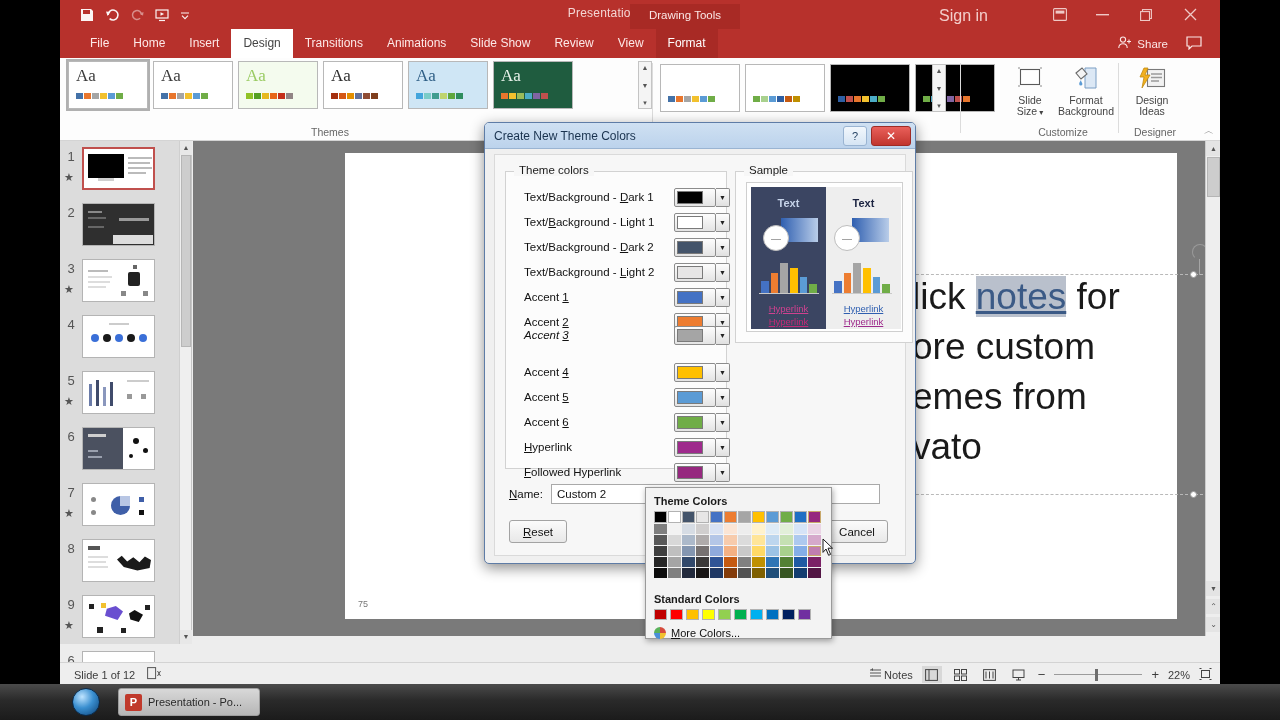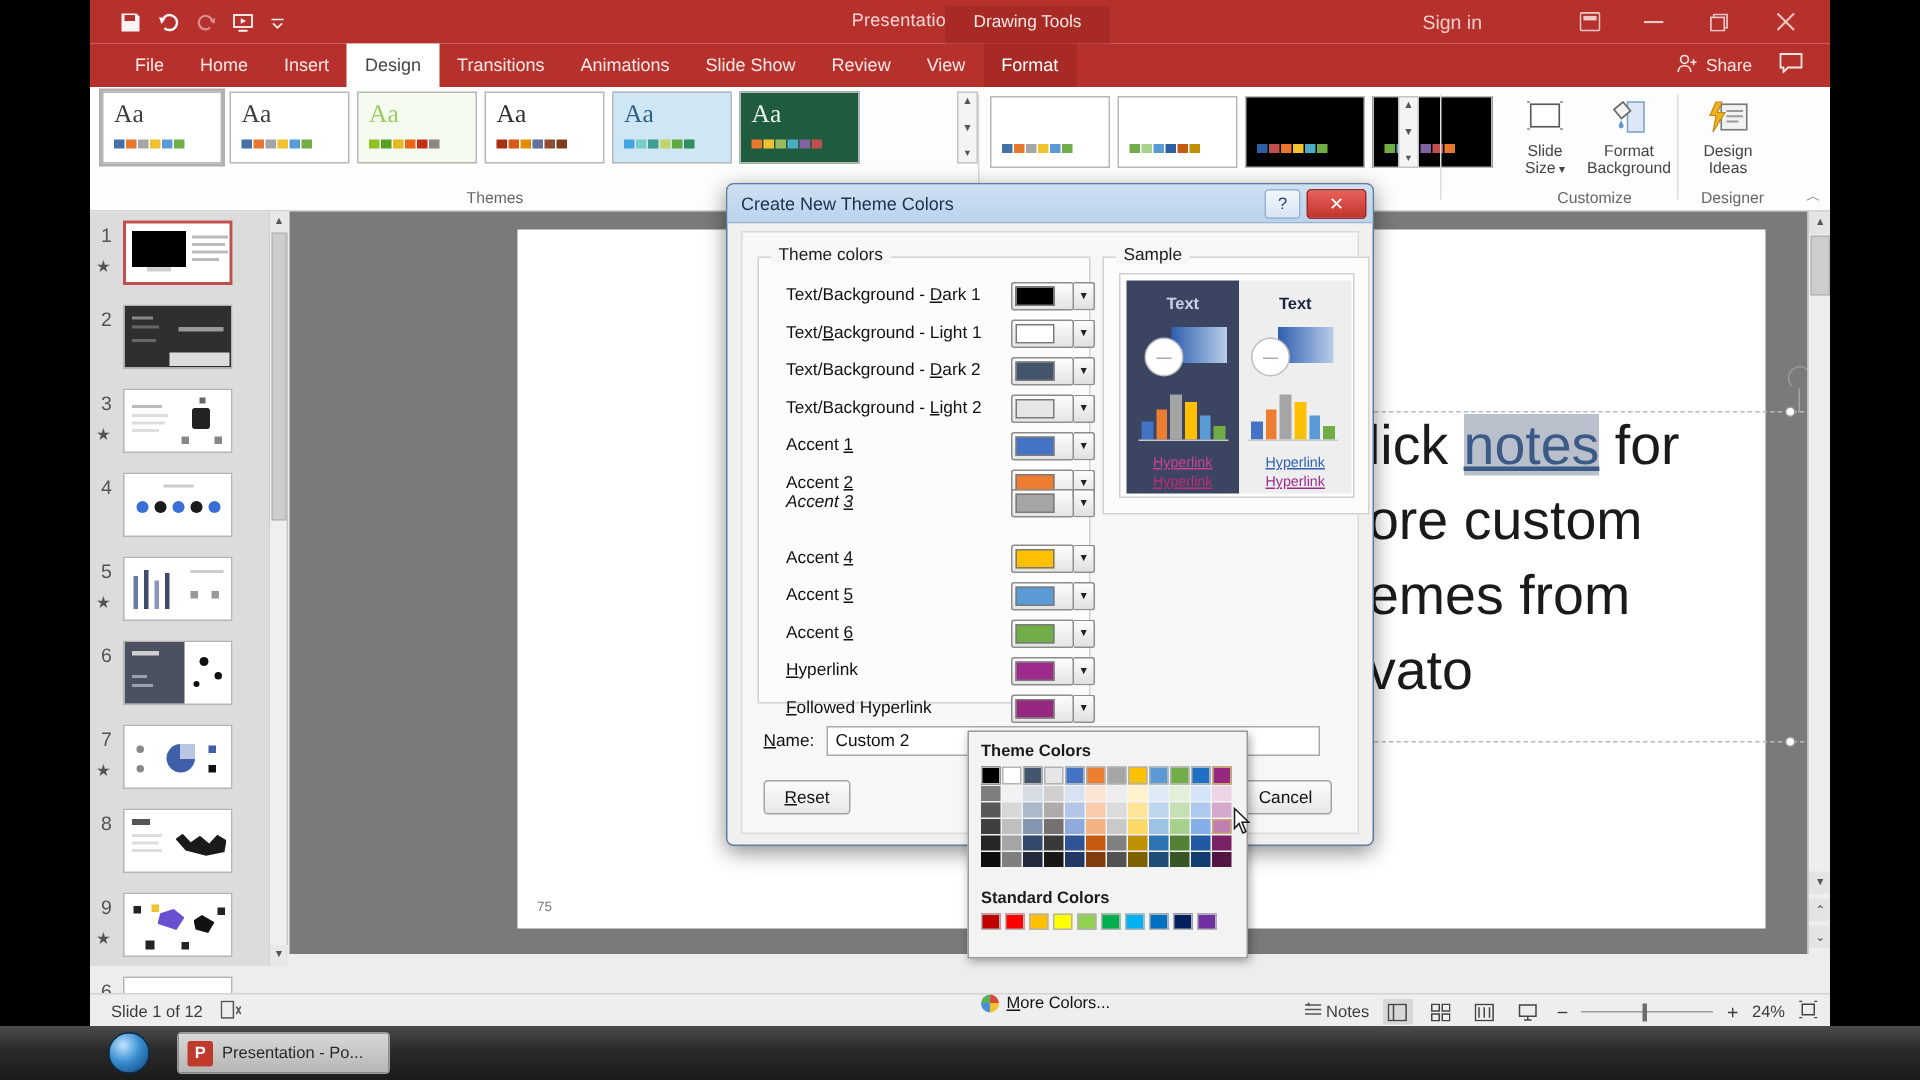--- a/index.html
+++ b/index.html
@@ -23,21 +23,21 @@
   .qat-ic { color:#fff; opacity:.95; display:flex; align-items:center; justify-content:center; }
   .title-text {
     position:absolute; left:0; top:6px; width:1160px; text-align:center;
     color:#f4d6d4; font-size:12px; letter-spacing:.2px;
   }
   .ctx-tab-label {
     position:absolute; left:570px; top:4px; width:110px; height:25px;
     color:#fbe7e6; font-size:11.5px; text-align:center; line-height:22px;
     background:#a82a25;
   }
-  .signin { position:absolute; right:232px; top:7px; color:#f3cecb; font-size:13px; }
+  .signin { position:absolute; right:232px; top:7px; color:#f3cecb; font-size:16px; }
   .win-btns { position:absolute; right:8px; top:0; height:29px; display:flex; align-items:center; }
   .win-btn { width:44px; height:29px; display:flex; align-items:center; justify-content:center; color:#efc9c6; font-size:13px; }
   .win-btn.ribbon-opts { width:40px; }
 
   
   .tabbar { position:absolute; left:0; top:29px; width:1160px; height:29px; background:#b7312c; }
   .tabs { position:absolute; left:18px; top:0; height:29px; display:flex; align-items:stretch; }
   .tab {
     padding:0 12px; height:29px; line-height:29px; color:#fde9e8; font-size:12px; white-space:nowrap;
   }
@@ -179,21 +179,21 @@
 
   
   .picker { position:absolute; left:585px; top:487px; width:187px; height:152px;
             background:#f3f3f3; border:1px solid #9a9a9a; box-shadow:1px 2px 6px rgba(0,0,0,.35); }
   .picker-hd { position:absolute; left:8px; font-size:11px; color:#1b1b1b; font-weight:bold; }
   .grid { position:absolute; display:grid; grid-template-columns: repeat(12, 13px); gap:1px; }
   .cell { width:13px; height:10px; }
   .cell.theme-top { height:12px; border:1px solid #b2b2b2; }
   .cell.sel { outline:1.5px solid #c8a86b; outline-offset:-1px; }
   .std-cell { width:13px; height:11px; border:1px solid #b2b2b2; }
-  .more-colors { position:absolute; left:8px; top:124px; display:flex; align-items:center; gap:5px; font-size:11px; color:#111;margin-top:36px; }
+  .more-colors { position:absolute; left:8px; top:124px; display:flex; align-items:center; gap:5px; font-size:11px; color:#111; }
   .mc-icon { width:12px; height:12px; border-radius:50%; overflow:hidden; position:relative;
              background:conic-gradient(#d64b3d 0 25%, #f2c12e 0 50%, #4a8fd8 0 75%, #5ab25a 0 100%); }
   .cursor { position:absolute; left:762px; top:538px; width:12px; height:19px; z-index:60; }
 </style>
 </head>
 <body>
 
 <div id="root">
   <div class="app-window">
 
@@ -673,21 +673,21 @@
               <path d="M4 11h5" stroke="#444" stroke-width="1"></path>
               <path d="M6.5 8.5v2.5" stroke="#444" stroke-width="1"></path>
             </svg>
         </span>
         <span style="font-size:13px;">−</span>
         <span class="zoom-track">
           <span class="zoom-line"></span>
           <span class="zoom-knob"></span>
         </span>
         <span style="font-size:13px;">+</span>
-        <span>24%</span>
+        <span>22%</span>
         <span>
           <svg width="13" height="12" viewBox="0 0 13 12">
               <rect x="2.5" y="2.5" width="8" height="7" fill="none" stroke="#444" stroke-width="1"></rect>
               <path d="M.5.5h2M10.5.5h2M.5 11.5h2M10.5 11.5h2" stroke="#444" stroke-width="1"></path>
             </svg>
         </span>
       </div>
     </div>
 
     <div class="dialog">

